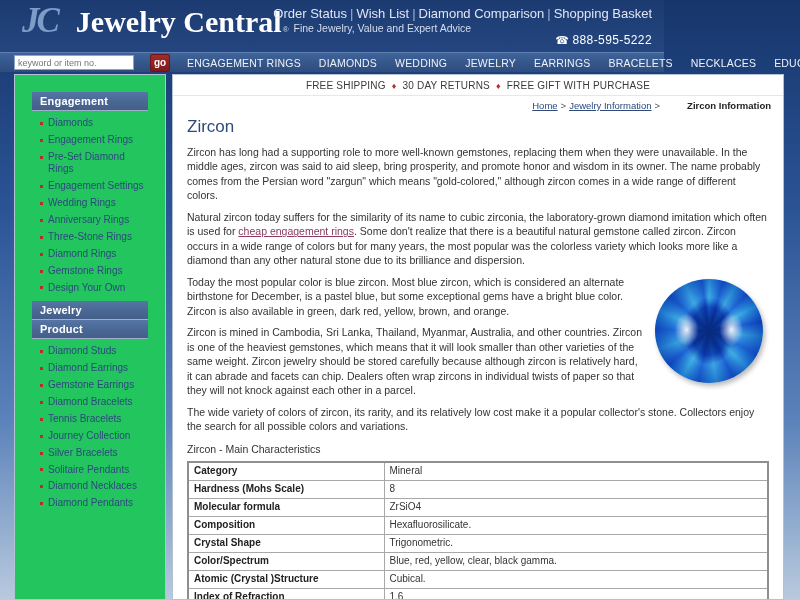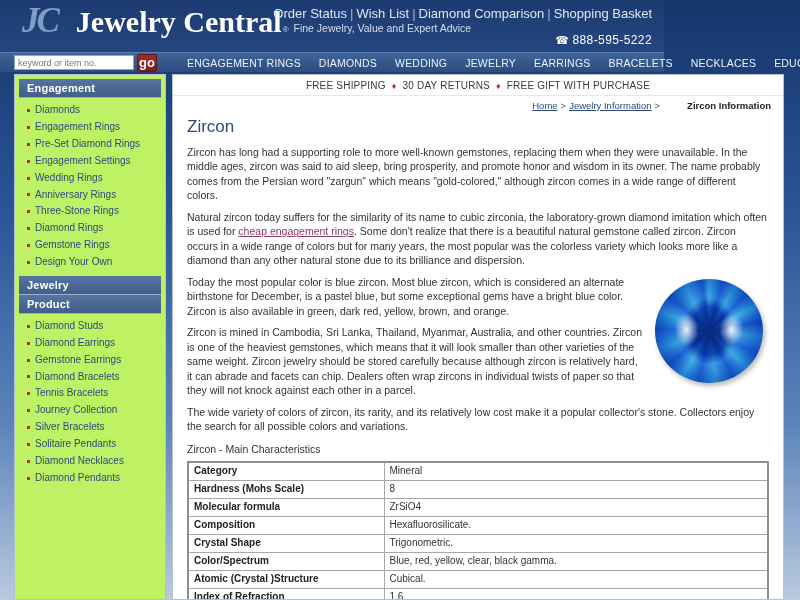--- a/index.html
+++ b/index.html
@@ -62,51 +62,51 @@
   }
   .navbar a {
     color: #eef2f8; font-size: 10.5px; text-decoration: none;
     padding: 0 9px; letter-spacing: .2px; white-space: nowrap;
   }
 
   
   .searchbox {
     position: absolute; left: 14px; top: 54px;
     width: 150px; height: 17px;
-    display: flex; align-items: center; gap: 3px;
+    display: flex; align-items: center; gap: 16px;
   }
   .searchbox input {
     width: 120px; height: 15px;
     font-size: 9px; color: #7c7c7c;
     border: 1px solid #8ea4c4; padding: 0 3px;
     font-family: "Liberation Sans", sans-serif;
     background: #fff; outline: none;
   }
   .go-btn {
     width: 20px; height: 15px;
     background: linear-gradient(to bottom, #a32a2a, #7d1c1c);
-    color: #fff; font-size: 13px; font-weight: bold;
+    color: #fff; font-size: 10px; font-weight: bold;
     border: 1px solid #6a1616; border-radius: 2px;
     display: flex; align-items: center; justify-content: center;
     cursor: pointer; padding: 8px;
   }
 
   
   .content {
     position: absolute; left: 14px; top: 74px;
     width: 770px; height: 526px;
     display: flex; gap: 6px;
   }
 
   
   .sidebar {
     width: 152px;
-    background: #bef264;
+    background: #22c55e;
     border: 1px solid #b4c2d6;
-    padding: 4px; flex-shrink: 0;
+    padding: 17px; flex-shrink: 0;
   }
   .side-head {
     background: linear-gradient(to bottom, #5675a4 0%, #4a6794 55%, #435f89 100%);
     color: #ffffff; font-size: 11px; font-weight: bold;
     padding: 3px 0 3px 8px; letter-spacing: .2px;
     border-bottom: 1px solid #9dafc9;
   }
   .side-list { list-style: none; margin: 0; padding: 4px 0 5px 0; }
   .side-list li { padding: 0; margin: 0; }
   .side-list a {

